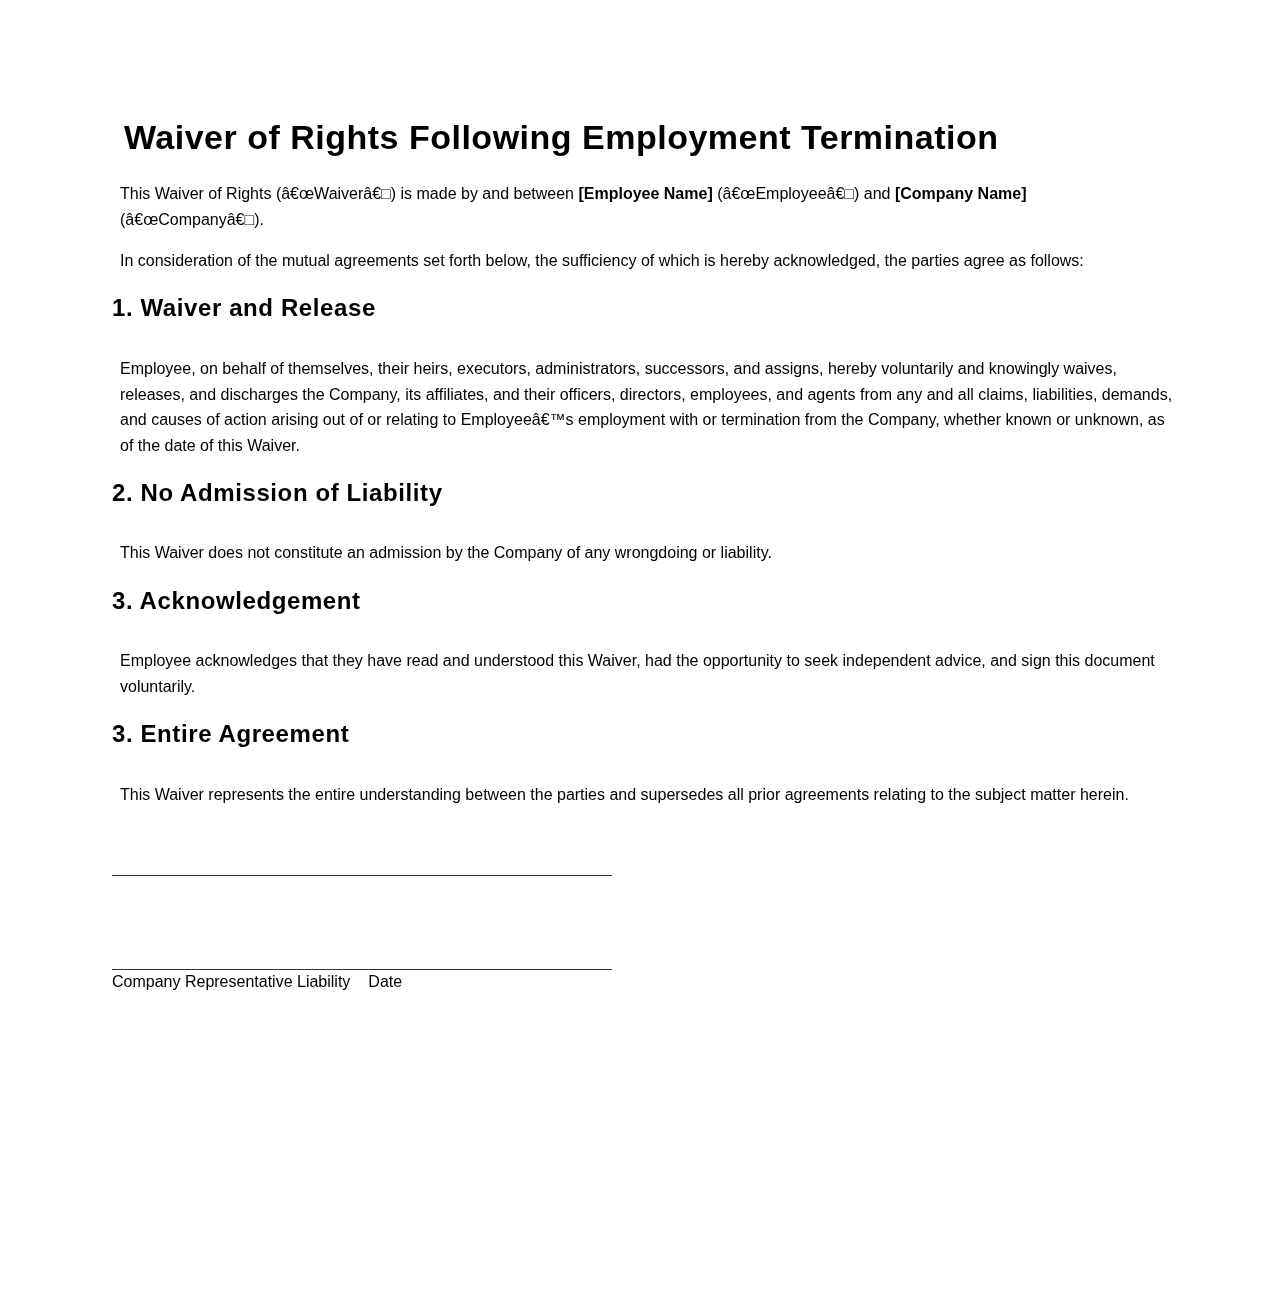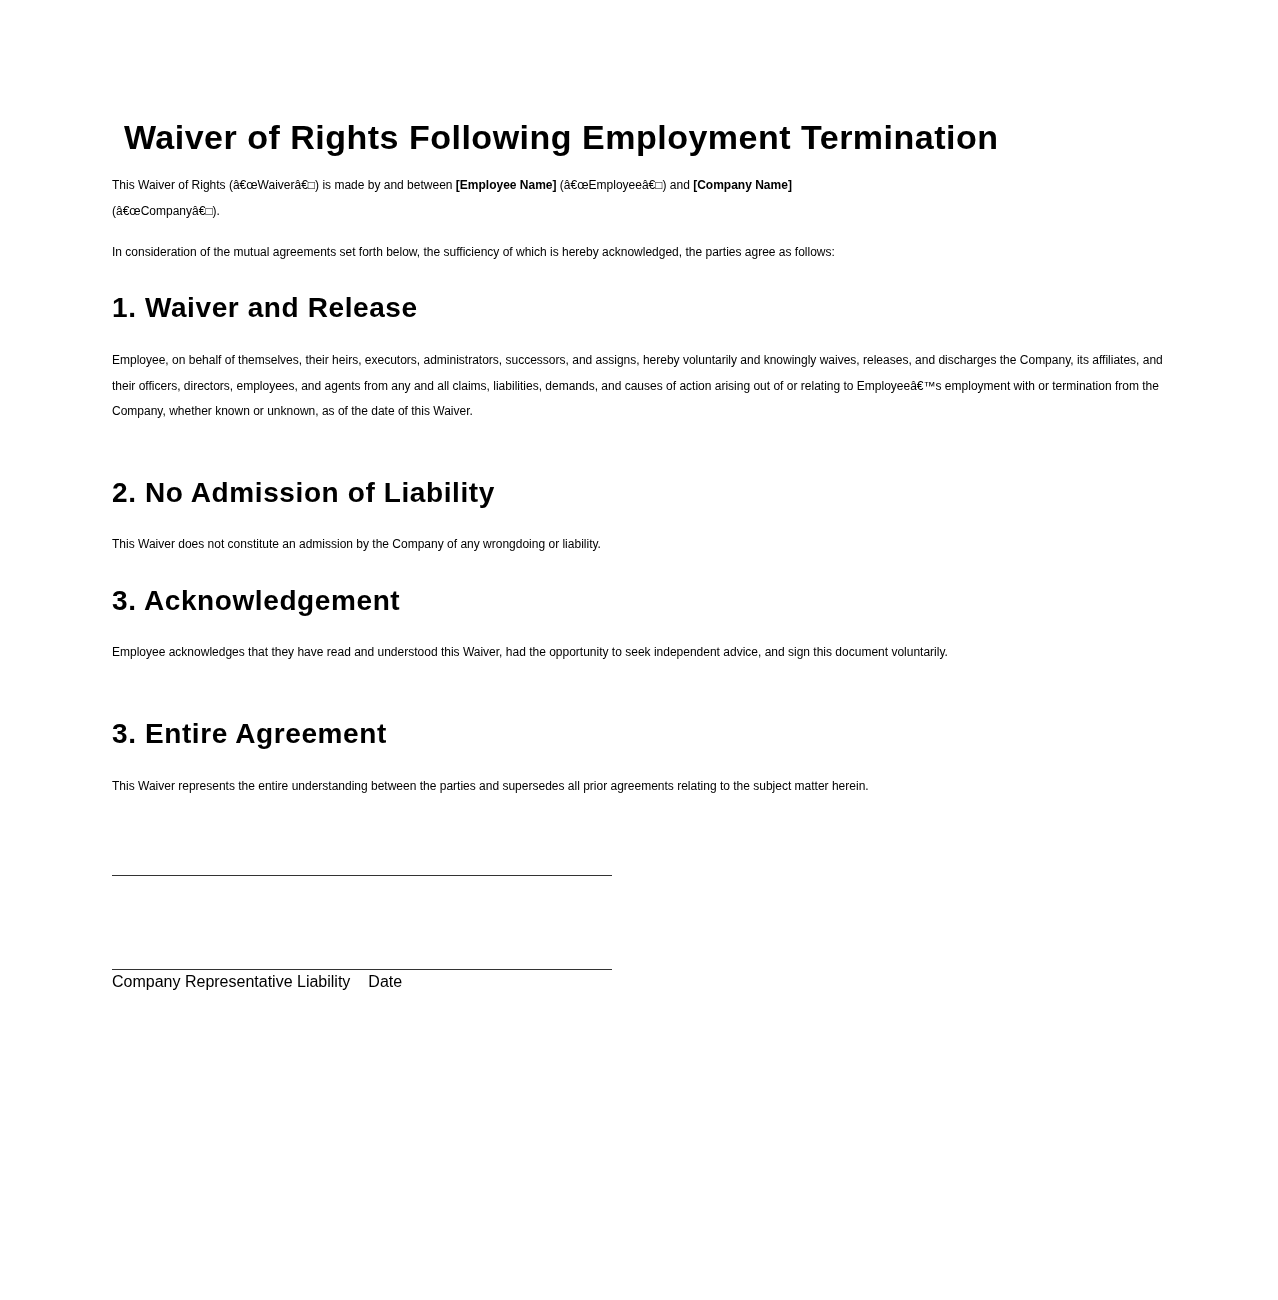--- a/index.html
+++ b/index.html
@@ -27,29 +27,29 @@
     font-weight: bold;
     letter-spacing: 0.5px;
     margin: 12px;
     position: absolute;
     top: 106px;
     left: 0;
     white-space: nowrap;
     line-height: 38px;
   }
   p {
-    font-size: 12px;
+    font-size: 16px;
     line-height: 25.5px;
-    margin: 0;
+    margin: 8px;
     position: absolute;
     left: 0;
     width: 1056px;
   }
   h2 {
-    font-size: 28px;
+    font-size: 24px;
     font-weight: bold;
     letter-spacing: 0.6px;
     margin: 0;
     position: absolute;
     left: 0;
     line-height: 30px;
     white-space: nowrap;
   }
   b { font-weight: bold; }
   .sig-block {

